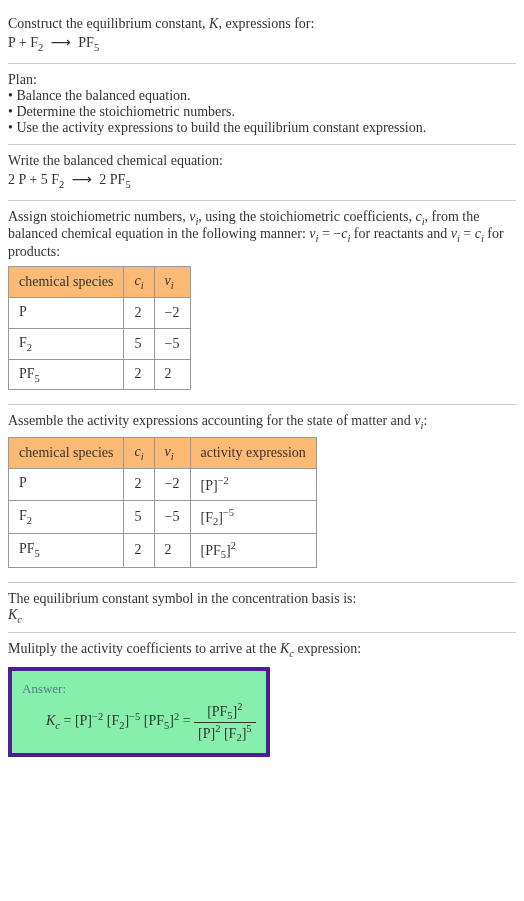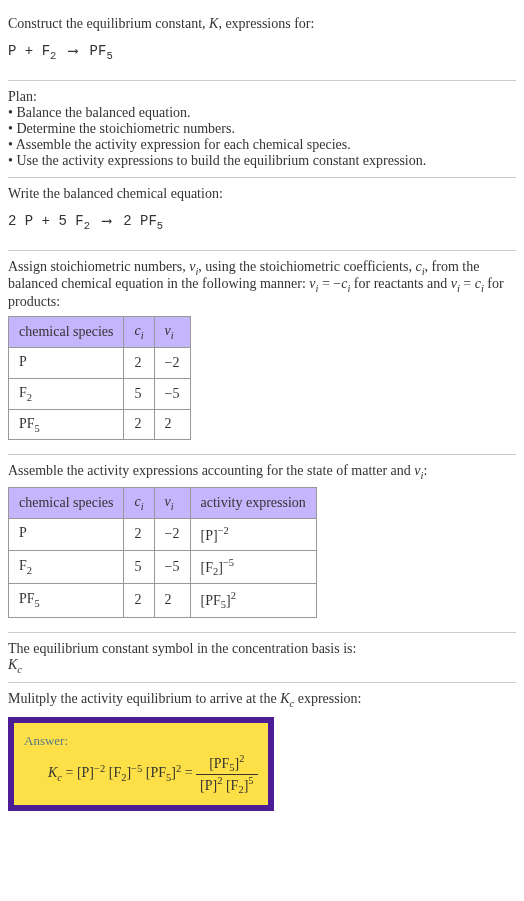--- a/index.html
+++ b/index.html
@@ -41,25 +41,25 @@
       border-collapse: collapse;
       margin: 6px 0;
     }
     td, th {
       border: 1px solid #999;
       padding: 6px 10px;
       text-align: left;
       font-weight: normal;
     }
     th {
-      background: #c4b5fd;
+      background: #fdba74;
     }
     .answer-box {
-      background: #fde047;
-      border: 6px solid #4c1d95;
+      background: #86efac;
+      border: 4px solid #4c1d95;
       padding: 10px;
       margin-top: 8px;
       display: inline-block;
     }
     .answer-label {
       color: #5a7a8a;
       font-size: 13px;
       margin-bottom: 4px;
     }
     .frac {
@@ -71,22 +71,21 @@
       display: block;
       border-bottom: 1px solid #333;
       padding: 0 4px;
     }
     .frac .den {
       display: block;
       padding: 0 4px;
       text-align: center;
     }
     .eq-line {
-      margin: 10px 0;
-      font-family: Liberation Mono, monospace;
+      margin: 2px 0;
     }
     .indent {
       padding-left: 24px;
     }
   </style>
 </head>
 <body>
 
 <div class="section">
   <div>
@@ -96,21 +95,20 @@
     <span>P</span><span> + </span><span><span>F</span><span class="sub">2</span></span>
     <span class="arrow">⟶</span>
     <span><span>PF</span><span class="sub">5</span></span>
   </div>
 </div>
 
 <div class="section">
   <div>Plan:</div>
   <div>• Balance the balanced equation.</div>
   <div>• Determine the stoichiometric numbers.</div>
-  <div>• Assemble the activity expression for each chemical species.</div>
   <div>• Use the activity expressions to build the equilibrium constant expression.</div>
 </div>
 
 <div class="section">
   <div>Write the balanced chemical equation:</div>
   <div class="eq-line">
     <span>2 P</span><span> + </span><span><span>5 F</span><span class="sub">2</span></span>
     <span class="arrow">⟶</span>
     <span><span>2 PF</span><span class="sub">5</span></span>
   </div>
@@ -180,21 +178,21 @@
     </table>
 </div>
 
 <div class="section">
   <div>The equilibrium constant symbol in the concentration basis is:</div>
   <div><span class="italic">K</span><span class="italic sub">c</span></div>
 </div>
 
 <div class="section">
   <div>
-    <span>Mulitply the activity equilibrium to arrive at the </span><span class="italic">K</span><span class="italic sub">c</span><span> expression:</span>
+    <span>Mulitply the activity coefficients to arrive at the </span><span class="italic">K</span><span class="italic sub">c</span><span> expression:</span>
   </div>
   <div class="answer-box">
     <div class="answer-label">Answer:</div>
     <div class="indent">
       <span class="italic">K</span><span class="italic sub">c</span><span> = </span><span>[P]</span><span class="sup">−2</span><span> [F</span><span class="sub">2</span><span>]</span><span class="sup">−5</span><span> [PF</span><span class="sub">5</span><span>]</span><span class="sup">2</span><span> = </span><span class="frac"><span class="num"><span>[PF</span><span class="sub">5</span><span>]</span><span class="sup">2</span></span><span class="den"><span>[P]</span><span class="sup">2</span><span> [F</span><span class="sub">2</span><span>]</span><span class="sup">5</span></span></span>
     </div>
   </div>
 </div>
 
 </body></html>

